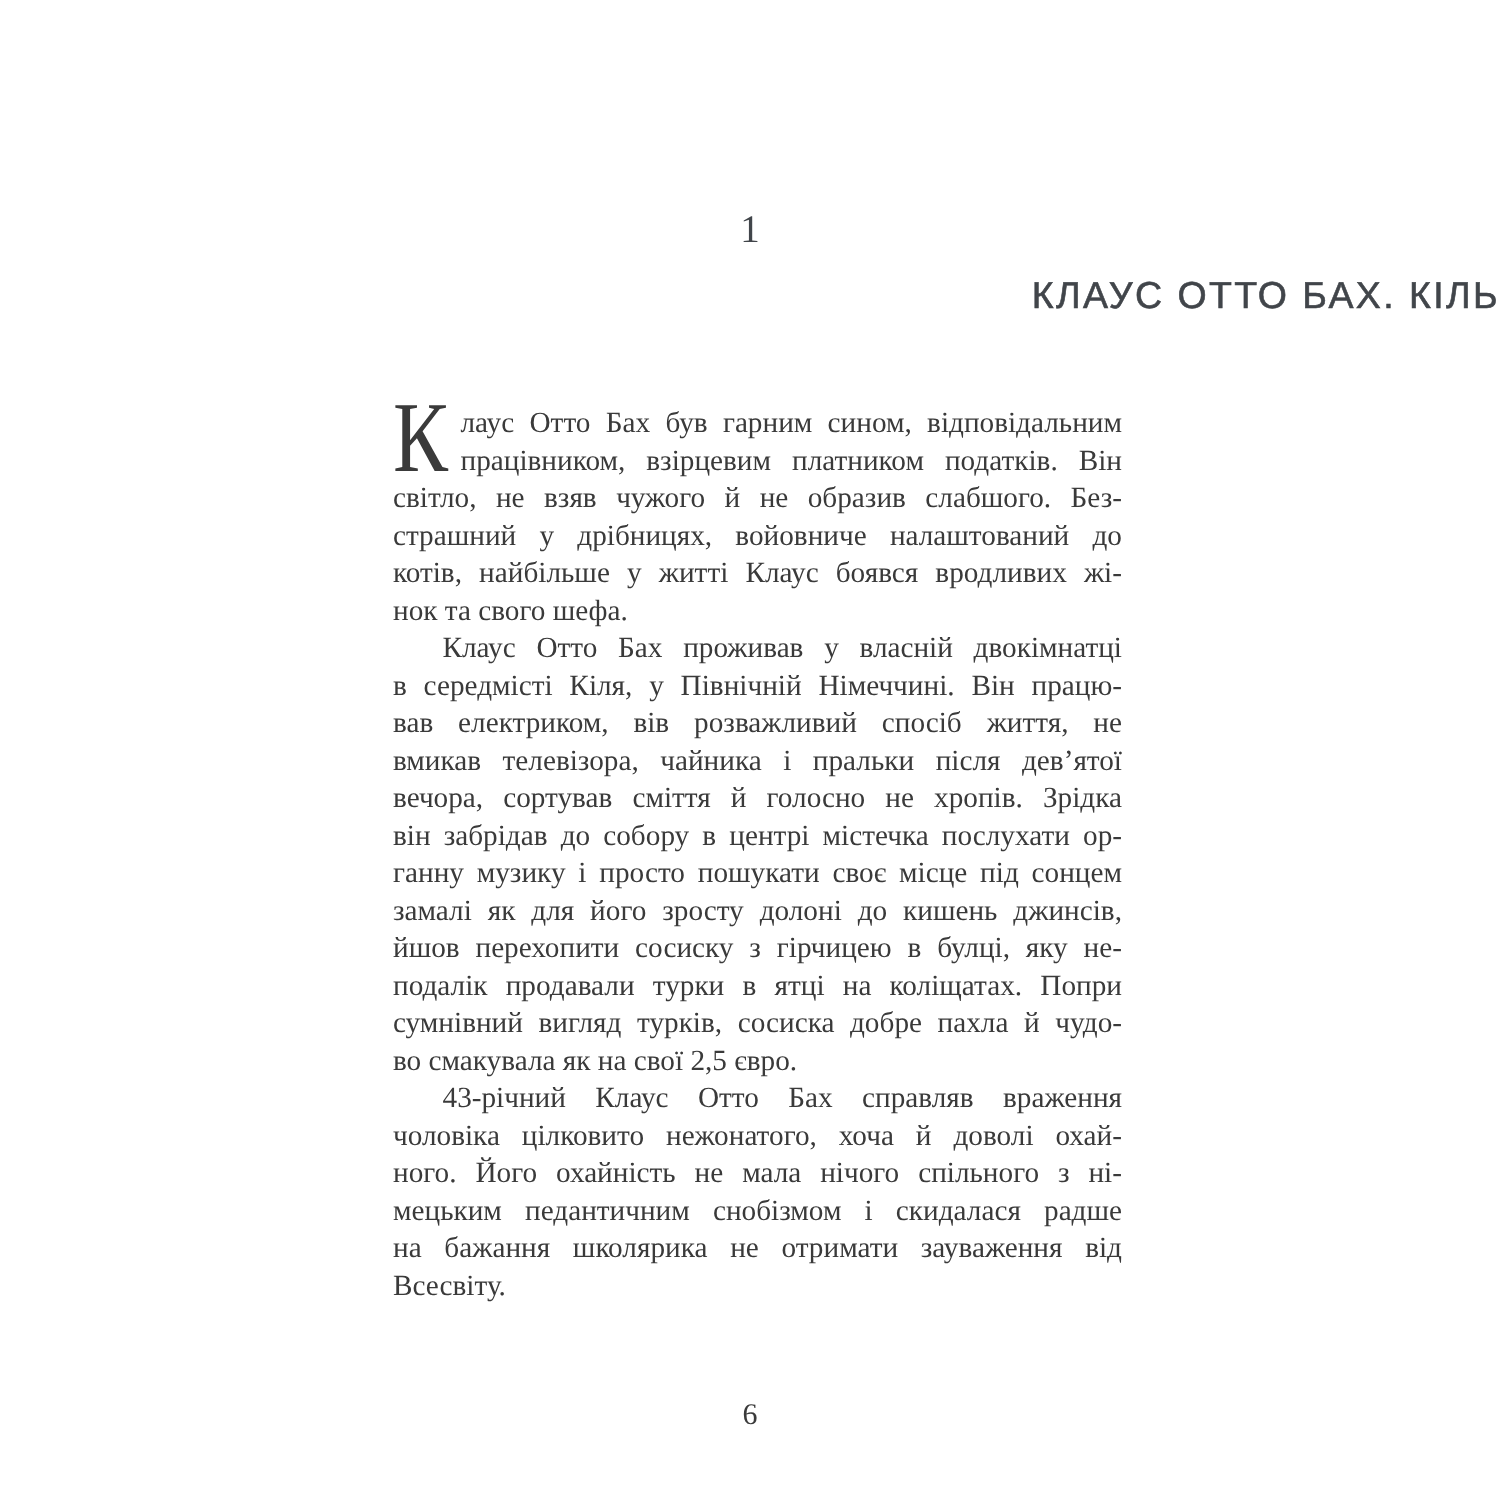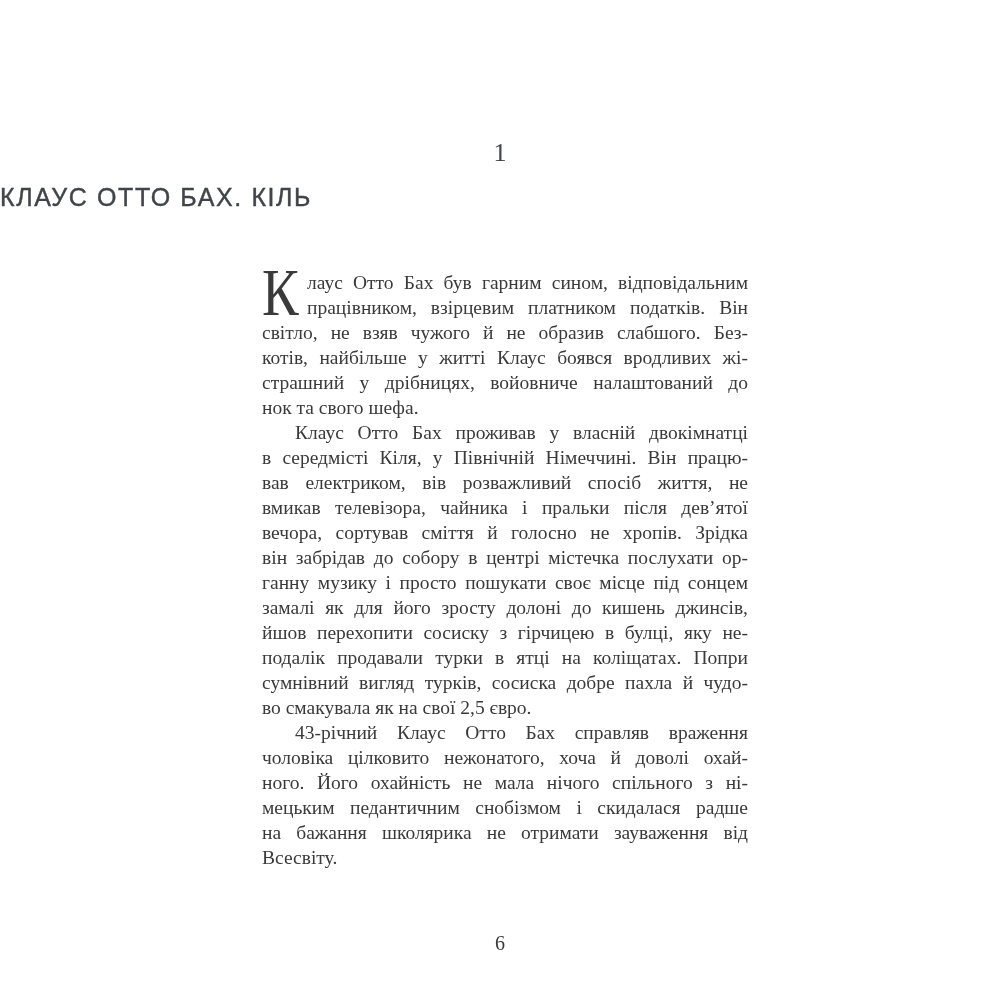--- a/index.html
+++ b/index.html
@@ -25,21 +25,21 @@
     font-size: 26px;
     line-height: 26px;
     color: var(--heading-color, #40444a);
   }
   .chapter-title {
     position: absolute;
     top: 183px;
     left: 0;
     width: 100%;
     margin: 0;
-    text-align: left;
+    text-align: right;
     font-family: "Liberation Sans", sans-serif;
     font-weight: 400;
     -webkit-text-stroke: 0.4px currentColor;
     font-size: 25px;
     line-height: 28px;
     letter-spacing: 1.6px;
     color: var(--heading-color, #40444a);
   }
   .body-text {
     position: absolute;
@@ -94,22 +94,22 @@
 
 <div class="page">
   <div class="chapter-number">1</div>
   <h1 class="chapter-title">КЛАУС ОТТО БАХ. КІЛЬ</h1>
   <div class="body-text" id="body-text">
       <div class="paragraph">
         <span class="drop-cap">К</span>
         <div class="line">лаус Отто Бах був гарним сином, відповідальним</div>
         <div class="line">працівником, взірцевим платником податків. Він</div>
         <div class="line">світло, не взяв чужого й не образив слабшого. Без-</div>
+        <div class="line">страшний у дрібницях, войовниче налаштований до</div>
         <div class="line">котів, найбільше у житті Клаус боявся вродливих жі-</div>
-        <div class="line">страшний у дрібницях, войовниче налаштований до</div>
         <div class="line last">нок та свого шефа.</div>
       </div>
       <div class="paragraph">
         <div class="line first-indent">Клаус Отто Бах проживав у власній двокімнатці</div>
         <div class="line">в середмісті Кіля, у Північній Німеччині. Він працю-</div>
         <div class="line">вав електриком, вів розважливий спосіб життя, не</div>
         <div class="line">вмикав телевізора, чайника і пральки після дев’ятої</div>
         <div class="line">вечора, сортував сміття й голосно не хропів. Зрідка</div>
         <div class="line">він забрідав до собору в центрі містечка послухати ор-</div>
         <div class="line">ганну музику і просто пошукати своє місце під сонцем</div>

